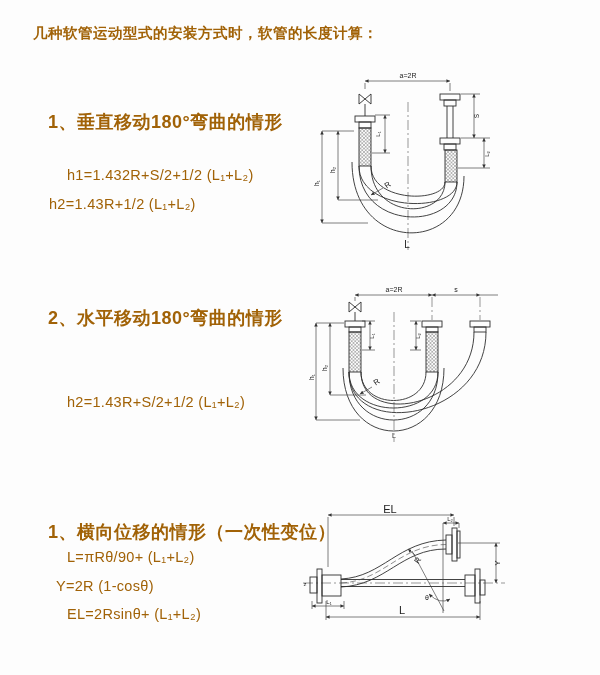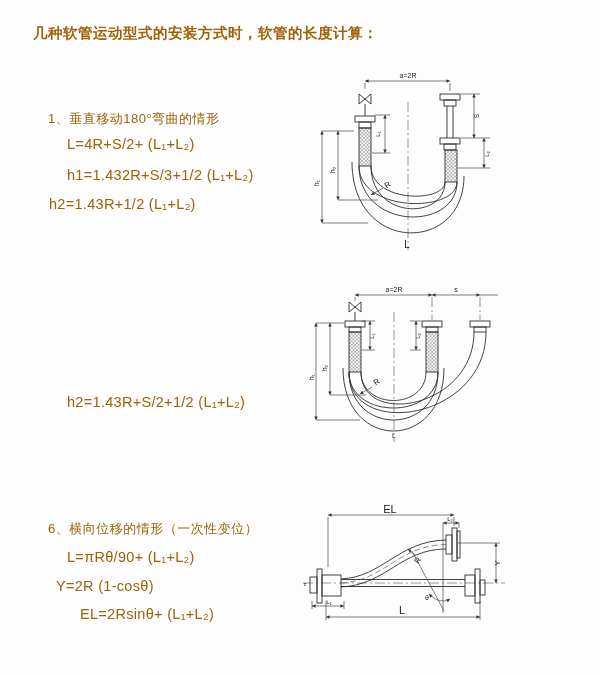--- a/index.html
+++ b/index.html
@@ -1,47 +1,47 @@
 <!DOCTYPE html>
 <html><head>
 <meta charset="utf-8">
 <style>
   html,body{margin:0;padding:0;background:#e8e8e8;}
   .page{
     position:relative;width:600px;height:675px;background:#fdfdfd;
     font-family:"Liberation Sans",sans-serif;color:#a16207;overflow:hidden;
   }
   .title{position:absolute;left:33px;top:24px;font-size:14.5px;font-weight:bold;letter-spacing:0.5px;}
-  .heading{position:absolute;font-size:13px;font-weight:normal;letter-spacing:0.5px;}
+  .heading{position:absolute;font-size:18px;font-weight:bold;letter-spacing:0.5px;}
   .formula{position:absolute;font-size:14.5px;font-weight:normal;letter-spacing:0.3px;}
   svg{position:absolute;overflow:visible;font-family:"Liberation Sans",sans-serif;}
   svg text{fill:#222;stroke:none;}
   .thin{stroke:#3a3a3a;stroke-width:0.65;fill:none;}
   .wall{stroke:#2e2e2e;stroke-width:0.9;fill:none;}
   .cl{stroke:#555;stroke-width:0.6;fill:none;stroke-dasharray:10 3 2 3;}
   .dash{stroke:#444;stroke-width:0.6;fill:none;stroke-dasharray:6 3;}
 </style>
 </head>
 <body>
 
 <div class="page">
 
   <div class="title">几种软管运动型式的安装方式时，软管的长度计算：</div>
 
   <div class="heading" style="left:48px;top:110px">1、垂直移动180°弯曲的情形</div>
-  <div class="formula" style="left:67px;top:136px">L=4R+S/2+ (L₁+L₂)</div>
-  <div class="formula" style="left:67px;top:167px">h1=1.432R+S/3+1/2 (L₁+L₂)</div>
+  <div class="formula" style="left:67px;top:167px">h1=1.432R+S/2+1/2 (L₁+L₂)</div>
   <div class="formula" style="left:49px;top:196px">h2=1.43R+1/2 (L₁+L₂)</div>
 
+  <div class="heading" style="left:48px;top:306px">2、水平移动180°弯曲的情形</div>
   <div class="formula" style="left:67px;top:394px">h2=1.43R+S/2+1/2 (L₁+L₂)</div>
 
-  <div class="heading" style="left:48px;top:520px">6、横向位移的情形（一次性变位）</div>
+  <div class="heading" style="left:48px;top:520px">1、横向位移的情形（一次性变位）</div>
   <div class="formula" style="left:67px;top:549px">L=πRθ/90+ (L₁+L₂)</div>
   <div class="formula" style="left:56px;top:578px">Y=2R (1-cosθ)</div>
-  <div class="formula" style="left:80px;top:606px">EL=2Rsinθ+ (L₁+L₂)</div>
+  <div class="formula" style="left:67px;top:606px">EL=2Rsinθ+ (L₁+L₂)</div>
 
   <svg style="left:308px;top:68px" width="280" height="192" viewBox="0 0 280 192">
     <defs>
       <marker id="ah" viewBox="0 0 10 10" refX="10" refY="5" markerWidth="5.5" markerHeight="5.5" orient="auto-start-reverse">
         <path d="M0,0 L10,5 L0,10 Z" fill="#333"></path>
       </marker>
       <pattern id="xh" width="3.5" height="3.5" patternUnits="userSpaceOnUse">
         <path d="M0,3.5 L3.5,0 M0,0 L3.5,3.5" stroke="#666" stroke-width="0.45"></path>
       </pattern>
     </defs>

